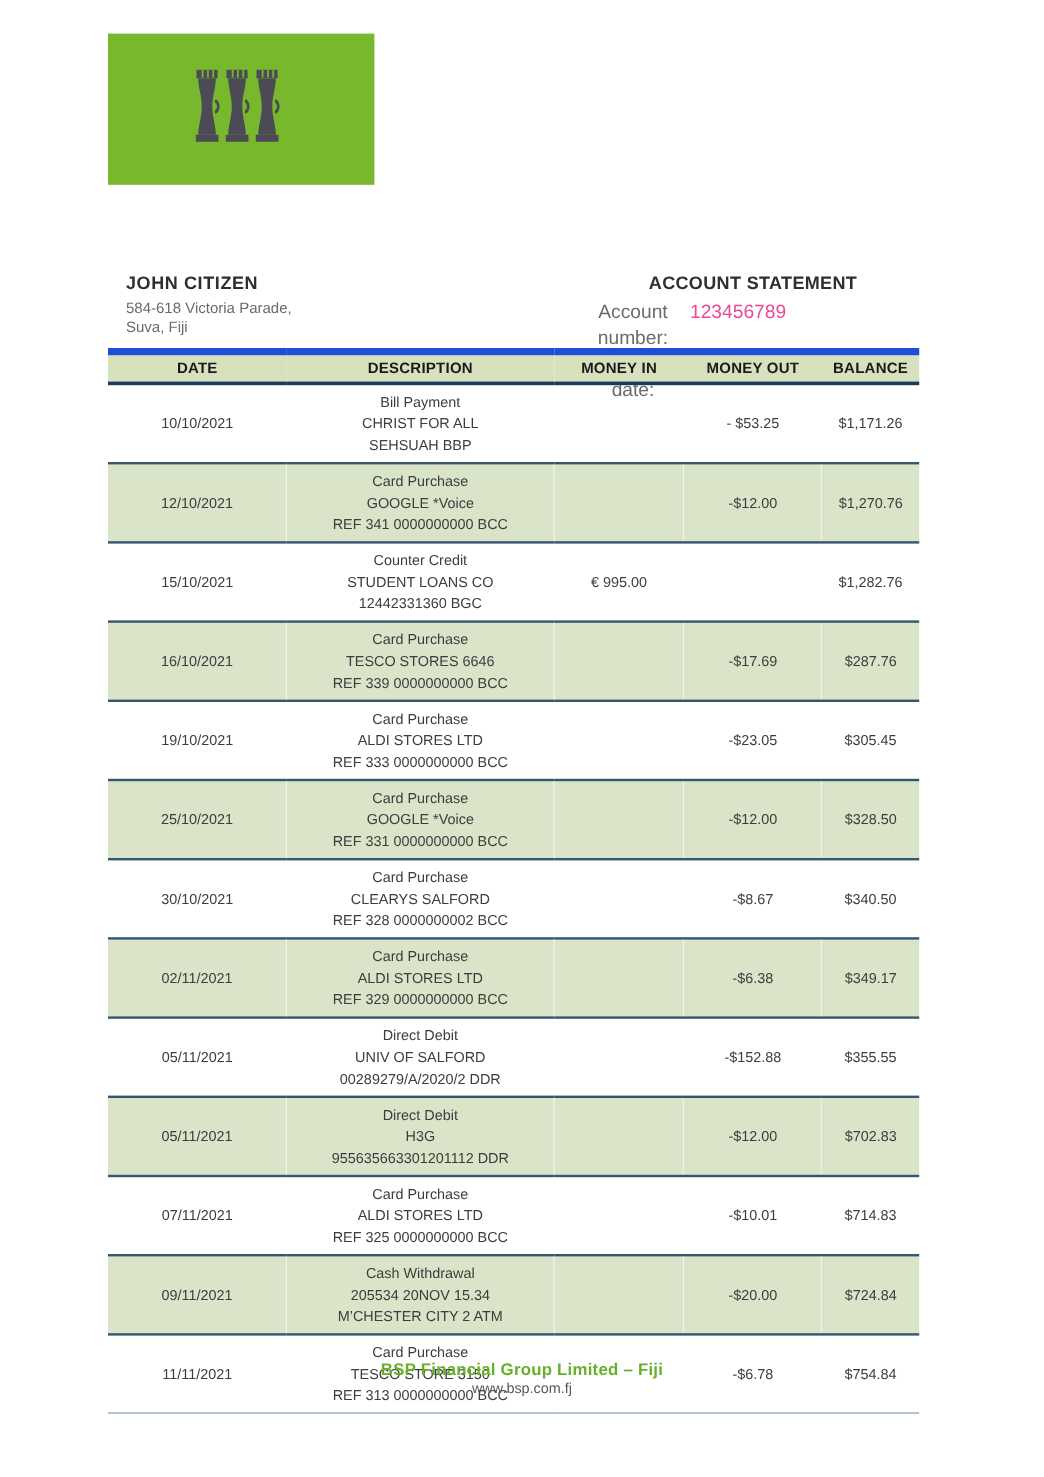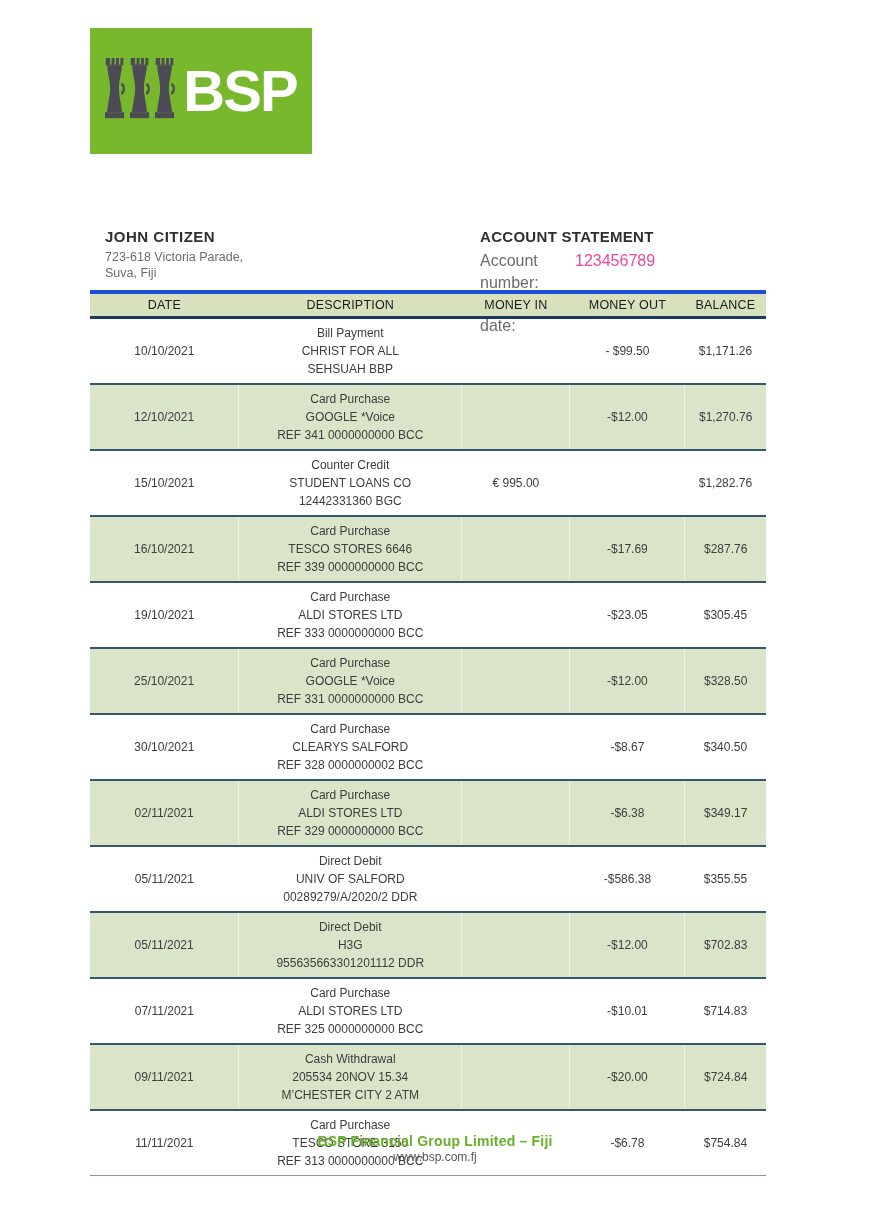--- a/index.html
+++ b/index.html
@@ -36,21 +36,21 @@
   
   .info-row {
     position: absolute;
     left: 105px; right: 95px; top: 196px;
     display: flex;
     justify-content: space-between;
     margin-top: 32px;
   }
   .customer .name { font-size: 15px; font-weight: bold; color: #2f2f2f; letter-spacing: .5px; }
   .customer .addr { font-size: 12.5px; color: #6b6b6b; margin-top: 4px; line-height: 1.3; }
-  .statement-meta { width: 295px; }
+  .statement-meta { width: 295px; text-align: center; }
   .statement-meta .title { font-size: 15px; font-weight: bold; color: #2f2f2f; letter-spacing: .3px; }
   .meta-table { margin-top: 5px; font-size: 16px; color: #6b6b6b; line-height: 1.35; }
   .meta-line { display: flex; }
   .meta-line .lbl { width: 95px; flex: 0 0 95px; }
   .meta-line .val { color: #ec4899; }
 
   
   .tx-table {
     position: absolute;
     left: 90px; top: 290px;
@@ -60,24 +60,24 @@
     font-size: 12px;
   }
   .tx-table col.c-date  { width: 22%; }
   .tx-table col.c-desc  { width: 33%; }
   .tx-table col.c-in    { width: 16%; }
   .tx-table col.c-out   { width: 17%; }
   .tx-table col.c-bal   { width: 12%; }
 
   .tx-table thead th {
     background: #d8e1bd;
-    border-top: 4px solid #1d4ed8;
+    border-top: 6px solid #1d4ed8;
     border-bottom: 3px solid #1c3a5e;
     font-size: 12.5px;
-    font-weight: normal;
+    font-weight: bold;
     color: #1a1a1a;
     padding: 4px 2px;
     text-align: center;
     letter-spacing: .2px;
   }
   .tx-table tbody td {
     text-align: center;
     vertical-align: middle;
     padding: 5px 2px;
     height: 56px;
@@ -139,28 +139,27 @@
         <rect x="0" y="74" width="26" height="8"></rect>
         <path d="M22,34 c7,0 7,16 0,16 v-4 c3,0 3,-8 0,-8 z"></path>
       </g>
       <g stroke="#77b82d" stroke-width="2">
         <line x1="8" y1="0" x2="8" y2="9"></line>
           <line x1="14" y1="0" x2="14" y2="9"></line>
           <line x1="20" y1="0" x2="20" y2="9"></line>
       </g>
     </svg>
   </div>
-  <div class="logo-text">BSP</div>
 </div>
 
 <div class="info-row">
   <div class="customer">
     <div class="name">JOHN CITIZEN</div>
     <div class="addr">
-      <div>723-618 Victoria Parade,</div>
+      <div>584-618 Victoria Parade,</div>
       <div>Suva, Fiji</div>
     </div>
   </div>
   <div class="statement-meta">
     <div class="title">ACCOUNT STATEMENT</div>
     <div class="meta-table">
       <div class="meta-line">
         <span class="lbl">Account number:</span>
         <span class="val">123456789</span>
       </div>
@@ -193,21 +192,21 @@
   <tr>
     <td class="td-date">10/10/2021</td>
     <td>
       <div class="desc-lines">
         <div class="dl dl0">Bill Payment</div>
         <div class="dl dl1">CHRIST FOR ALL</div>
         <div class="dl dl2">SEHSUAH BBP</div>
       </div>
     </td>
     <td class="td-in"></td>
-    <td class="td-out">- $99.50</td>
+    <td class="td-out">- $53.25</td>
     <td class="td-bal">$1,171.26</td>
   </tr>
 
   <tr class="shaded">
     <td class="td-date">12/10/2021</td>
     <td>
       <div class="desc-lines">
         <div class="dl dl0">Card Purchase</div>
         <div class="dl dl1">GOOGLE *Voice</div>
         <div class="dl dl2">REF 341 0000000000 BCC</div>
@@ -305,21 +304,21 @@
   <tr>
     <td class="td-date">05/11/2021</td>
     <td>
       <div class="desc-lines">
         <div class="dl dl0">Direct Debit</div>
         <div class="dl dl1">UNIV OF SALFORD</div>
         <div class="dl dl2">00289279/A/2020/2 DDR</div>
       </div>
     </td>
     <td class="td-in"></td>
-    <td class="td-out">-$586.38</td>
+    <td class="td-out">-$152.88</td>
     <td class="td-bal">$355.55</td>
   </tr>
 
   <tr class="shaded">
     <td class="td-date">05/11/2021</td>
     <td>
       <div class="desc-lines">
         <div class="dl dl0">Direct Debit</div>
         <div class="dl dl1">H3G</div>
         <div class="dl dl2">955635663301201112 DDR</div>

